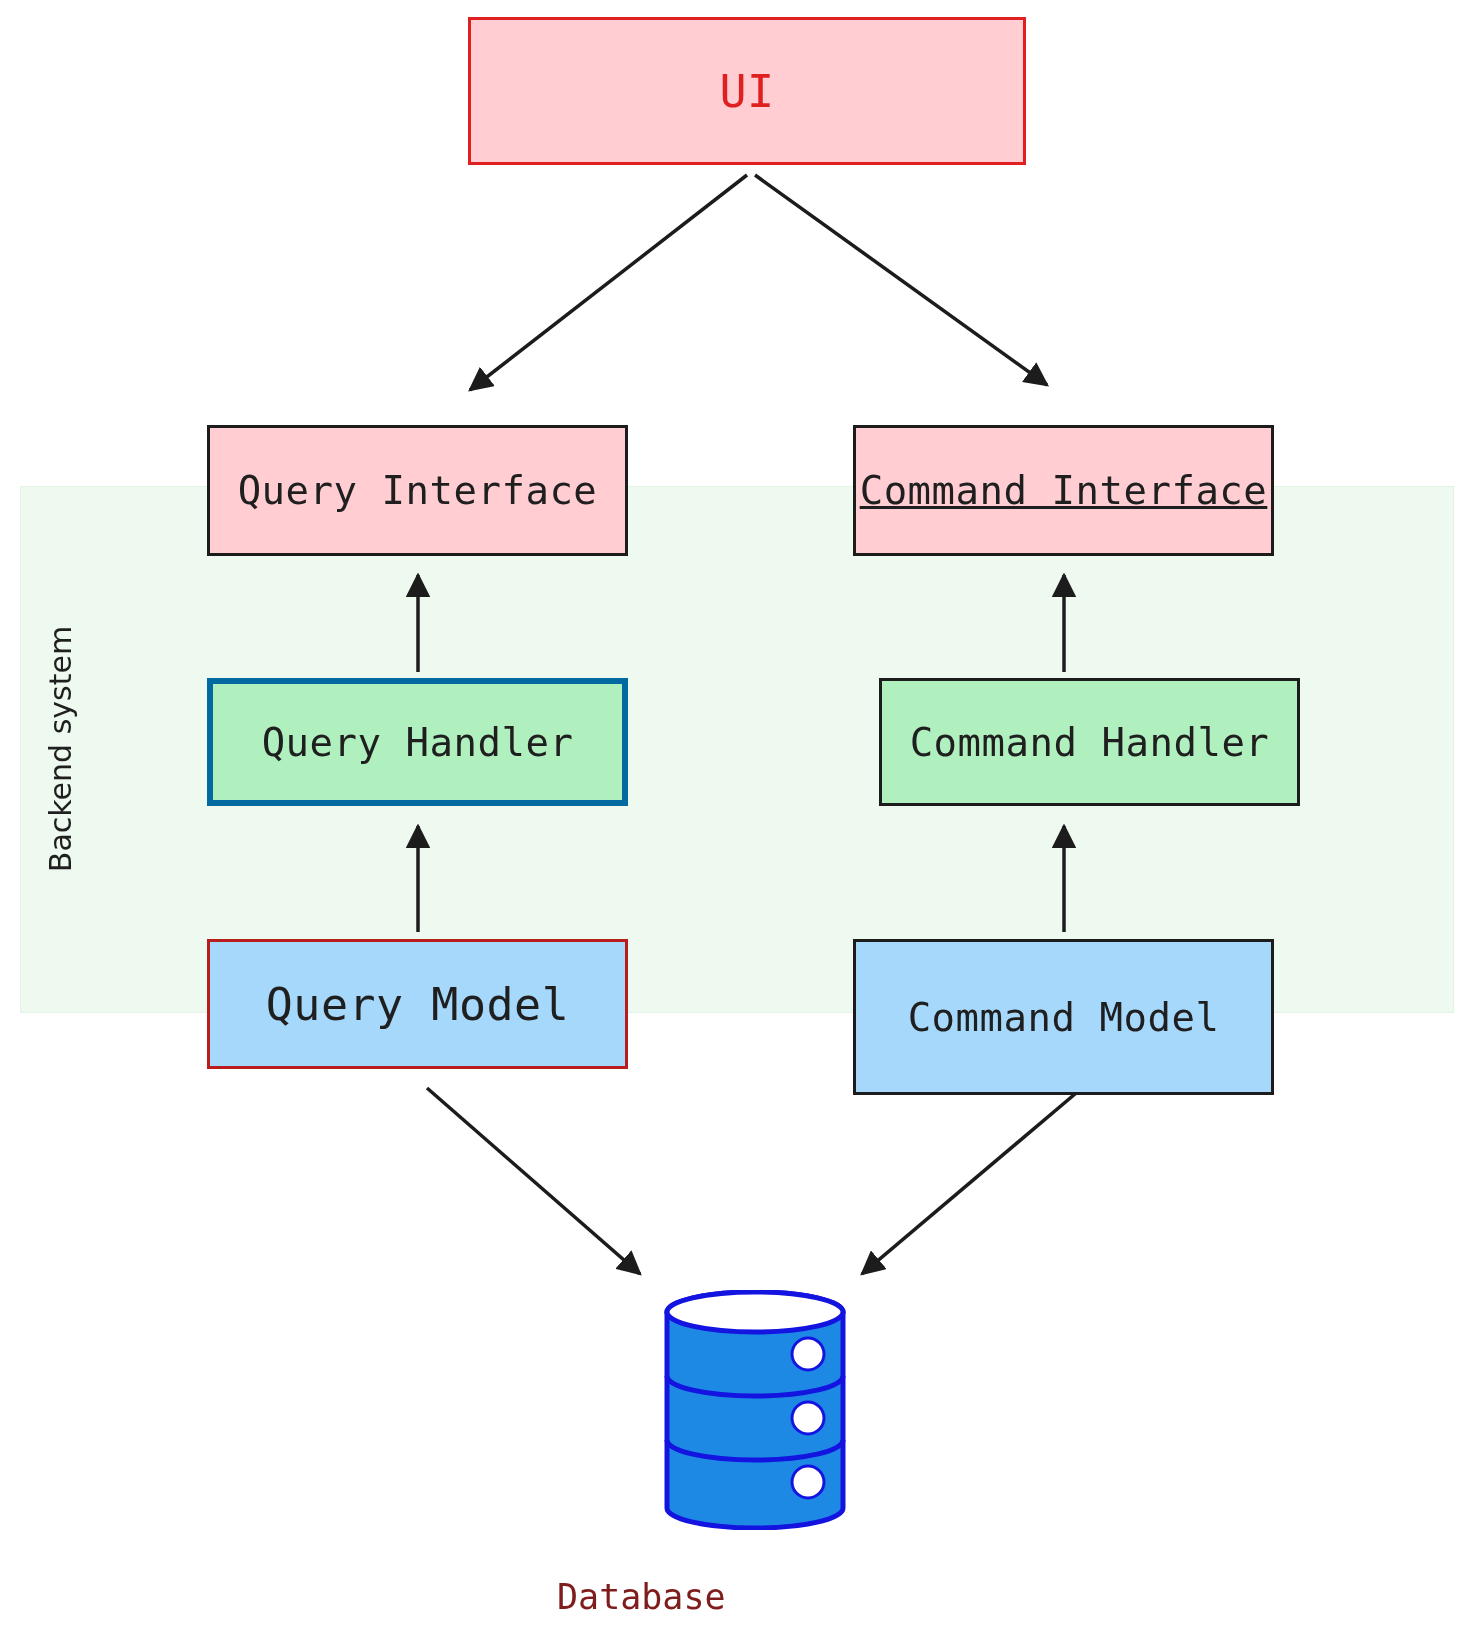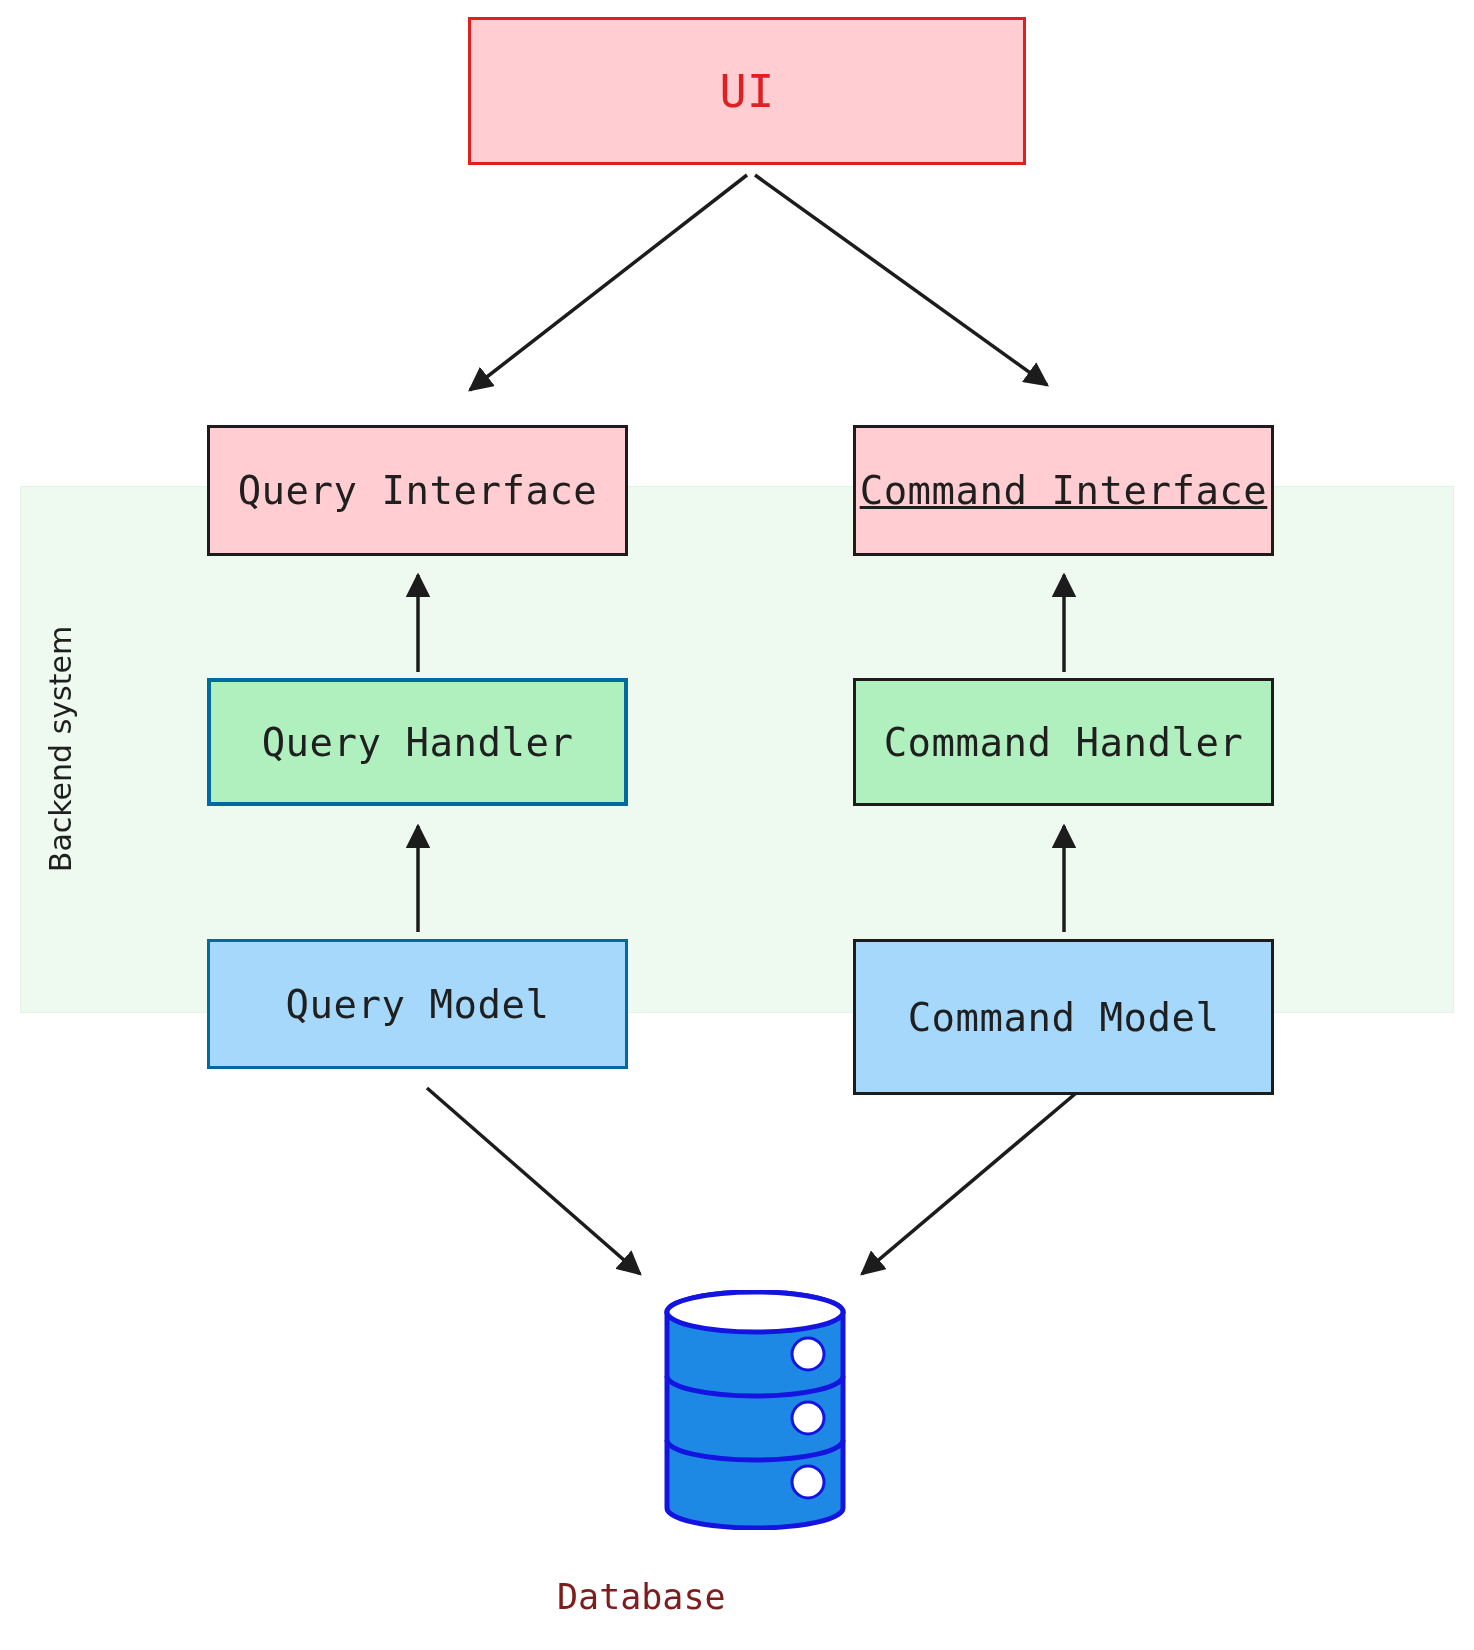--- a/index.html
+++ b/index.html
@@ -64,43 +64,43 @@
     color: #1f1f1f;
     font-size: 39px;
     text-decoration: underline;
   }
   .node-query-handler {
     left: 207px;
     top: 678px;
     width: 421px;
     height: 128px;
     background: #b0f0bf;
-    border: 4px solid #0369a1;
+    border: 6px solid #0369a1;
     color: #1f1f1f;
     font-size: 39px;
   }
   .node-command-handler {
-    left: 853px;
+    left: 879px;
     top: 678px;
     width: 421px;
     height: 128px;
     background: #b0f0bf;
     border: 3px solid #1c1c1c;
     color: #1f1f1f;
     font-size: 39px;
   }
   .node-query-model {
     left: 207px;
     top: 939px;
     width: 421px;
     height: 130px;
     background: #a5d8fb;
-    border: 3px solid #0369a1;
-    color: #1f1f1f;
-    font-size: 39px;
+    border: 3px solid #b91c1c;
+    color: #1f1f1f;
+    font-size: 45px;
   }
   .node-command-model {
     left: 853px;
     top: 939px;
     width: 421px;
     height: 156px;
     background: #a5d8fb;
     border: 3px solid #1c1c1c;
     color: #1f1f1f;
     font-size: 39px;

